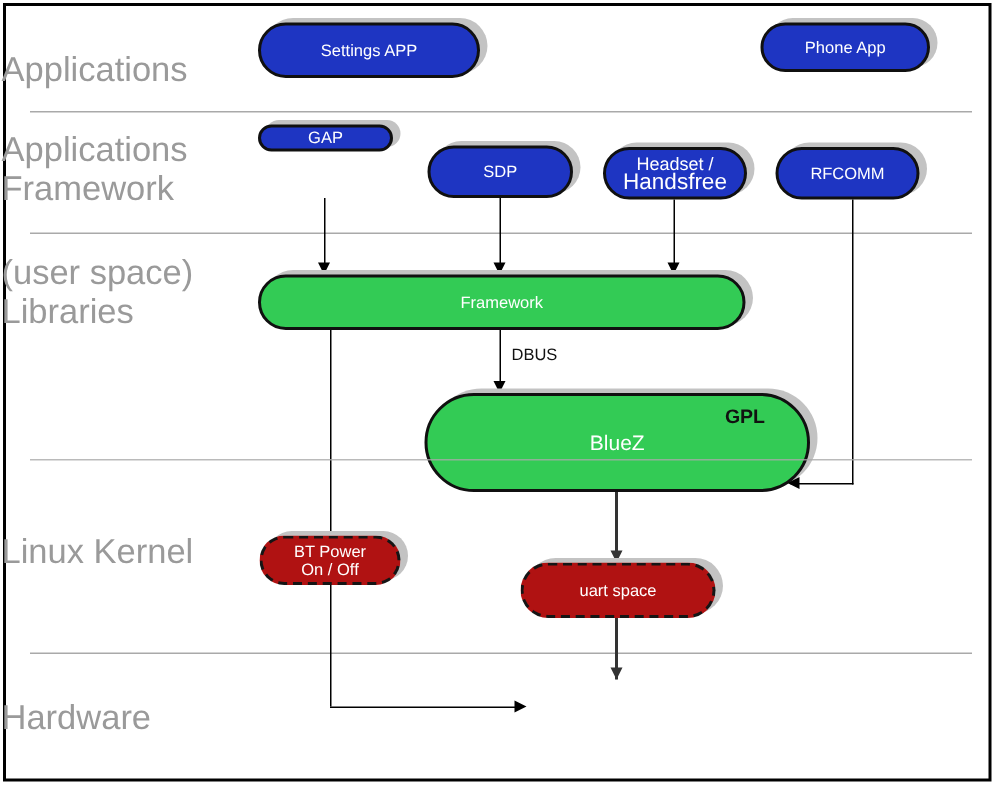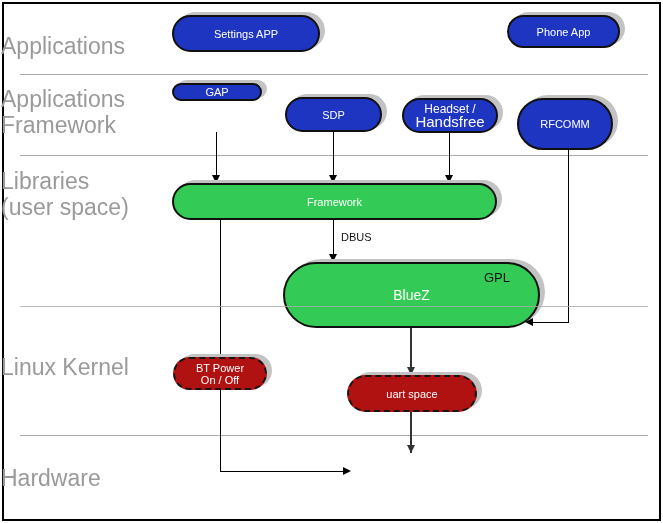--- a/index.html
+++ b/index.html
@@ -33,41 +33,41 @@
   .thick{width:2px; background:#333;}
   .arrow-down{position:absolute; width:0; height:0; border-left:4px solid transparent;
     border-right:4px solid transparent; border-top:8px solid #000; z-index:2;}
   .arrow-down.gray{border-top-color:#333;}
   .arrow-left{position:absolute; width:0; height:0; border-top:4px solid transparent;
     border-bottom:4px solid transparent; border-right:8px solid #000; z-index:4;}
   .arrow-right{position:absolute; width:0; height:0; border-top:4px solid transparent;
     border-bottom:4px solid transparent; border-left:8px solid #000; z-index:2;}
   .edge-label{position:absolute; color:#111; font-size:11px; z-index:2;}
   .sub{font-size:15px; line-height:12px;}
-  .badge{position:absolute; right:28px; top:7px; color:#111; font-size:13px;}
+  .badge{position:absolute; right:28px; top:7px; color:#111; font-size:13px;font-weight:bold;}
 </style>
 </head>
 <body>
 
 <div id="stage">
   <div id="frame"></div>
 
   <div class="divider" style="top:74px"></div>
   <div class="divider" style="top:155px"></div>
   <div class="divider over" style="top:306px"></div>
   <div class="divider" style="top:435px"></div>
 
   <div class="layer-label" style="top:33px">Applications</div>
   <div class="layer-label" style="top:86px">
     <div>Applications</div>
     <div>Framework</div>
   </div>
   <div class="layer-label" style="top:168px">
+    <div>(user space)</div>
     <div>Libraries</div>
-    <div>(user space)</div>
   </div>
   <div class="layer-label" style="top:354px">Linux Kernel</div>
   <div class="layer-label" style="top:465px">Hardware</div>
 
   <div class="vline" style="left:216px; top:132px; height:51px"></div>
   <div class="vline" style="left:333px; top:132px; height:51px"></div>
   <div class="vline" style="left:449px; top:133px; height:50px"></div>
   <div class="vline" style="left:568px; top:133px; height:190px"></div>
   <div class="hline" style="left:527px; top:322px; width:42px"></div>
   <div class="vline" style="left:220px; top:220px; height:251px"></div>
@@ -89,21 +89,21 @@
 
   <div class="pill blue" style="left:172px; top:15px; width:148px; height:37px">Settings APP</div>
   <div class="pill blue" style="left:507px; top:15px; width:113px; height:33px">Phone App</div>
 
   <div class="pill blue" style="left:172px; top:83px; width:90px; height:18px">GAP</div>
   <div class="pill blue" style="left:285px; top:97px; width:97px; height:35px">SDP</div>
   <div class="pill blue" style="left:402px; top:98px; width:96px; height:35px; font-size:12px; line-height:13px">
     <div>Headset /</div>
     <div class="sub">Handsfree</div>
   </div>
-  <div class="pill blue" style="left:517px; top:98px; width:96px; height:52px">RFCOMM</div>
+  <div class="pill blue" style="left:517px; top:98px; width:96px; height:35px">RFCOMM</div>
 
   <div class="pill green" style="left:172px; top:183px; width:325px; height:37px">Framework</div>
   <div class="pill green" style="left:283px; top:262px; width:257px; height:66px; font-size:14px">
     <span>BlueZ</span>
     <span class="badge">GPL</span>
   </div>
 
   <div class="pill red dashed" style="left:173px; top:357px; width:94px; height:33px; font-size:11px; line-height:12px">
     <div>BT Power</div>
     <div>On / Off</div>

